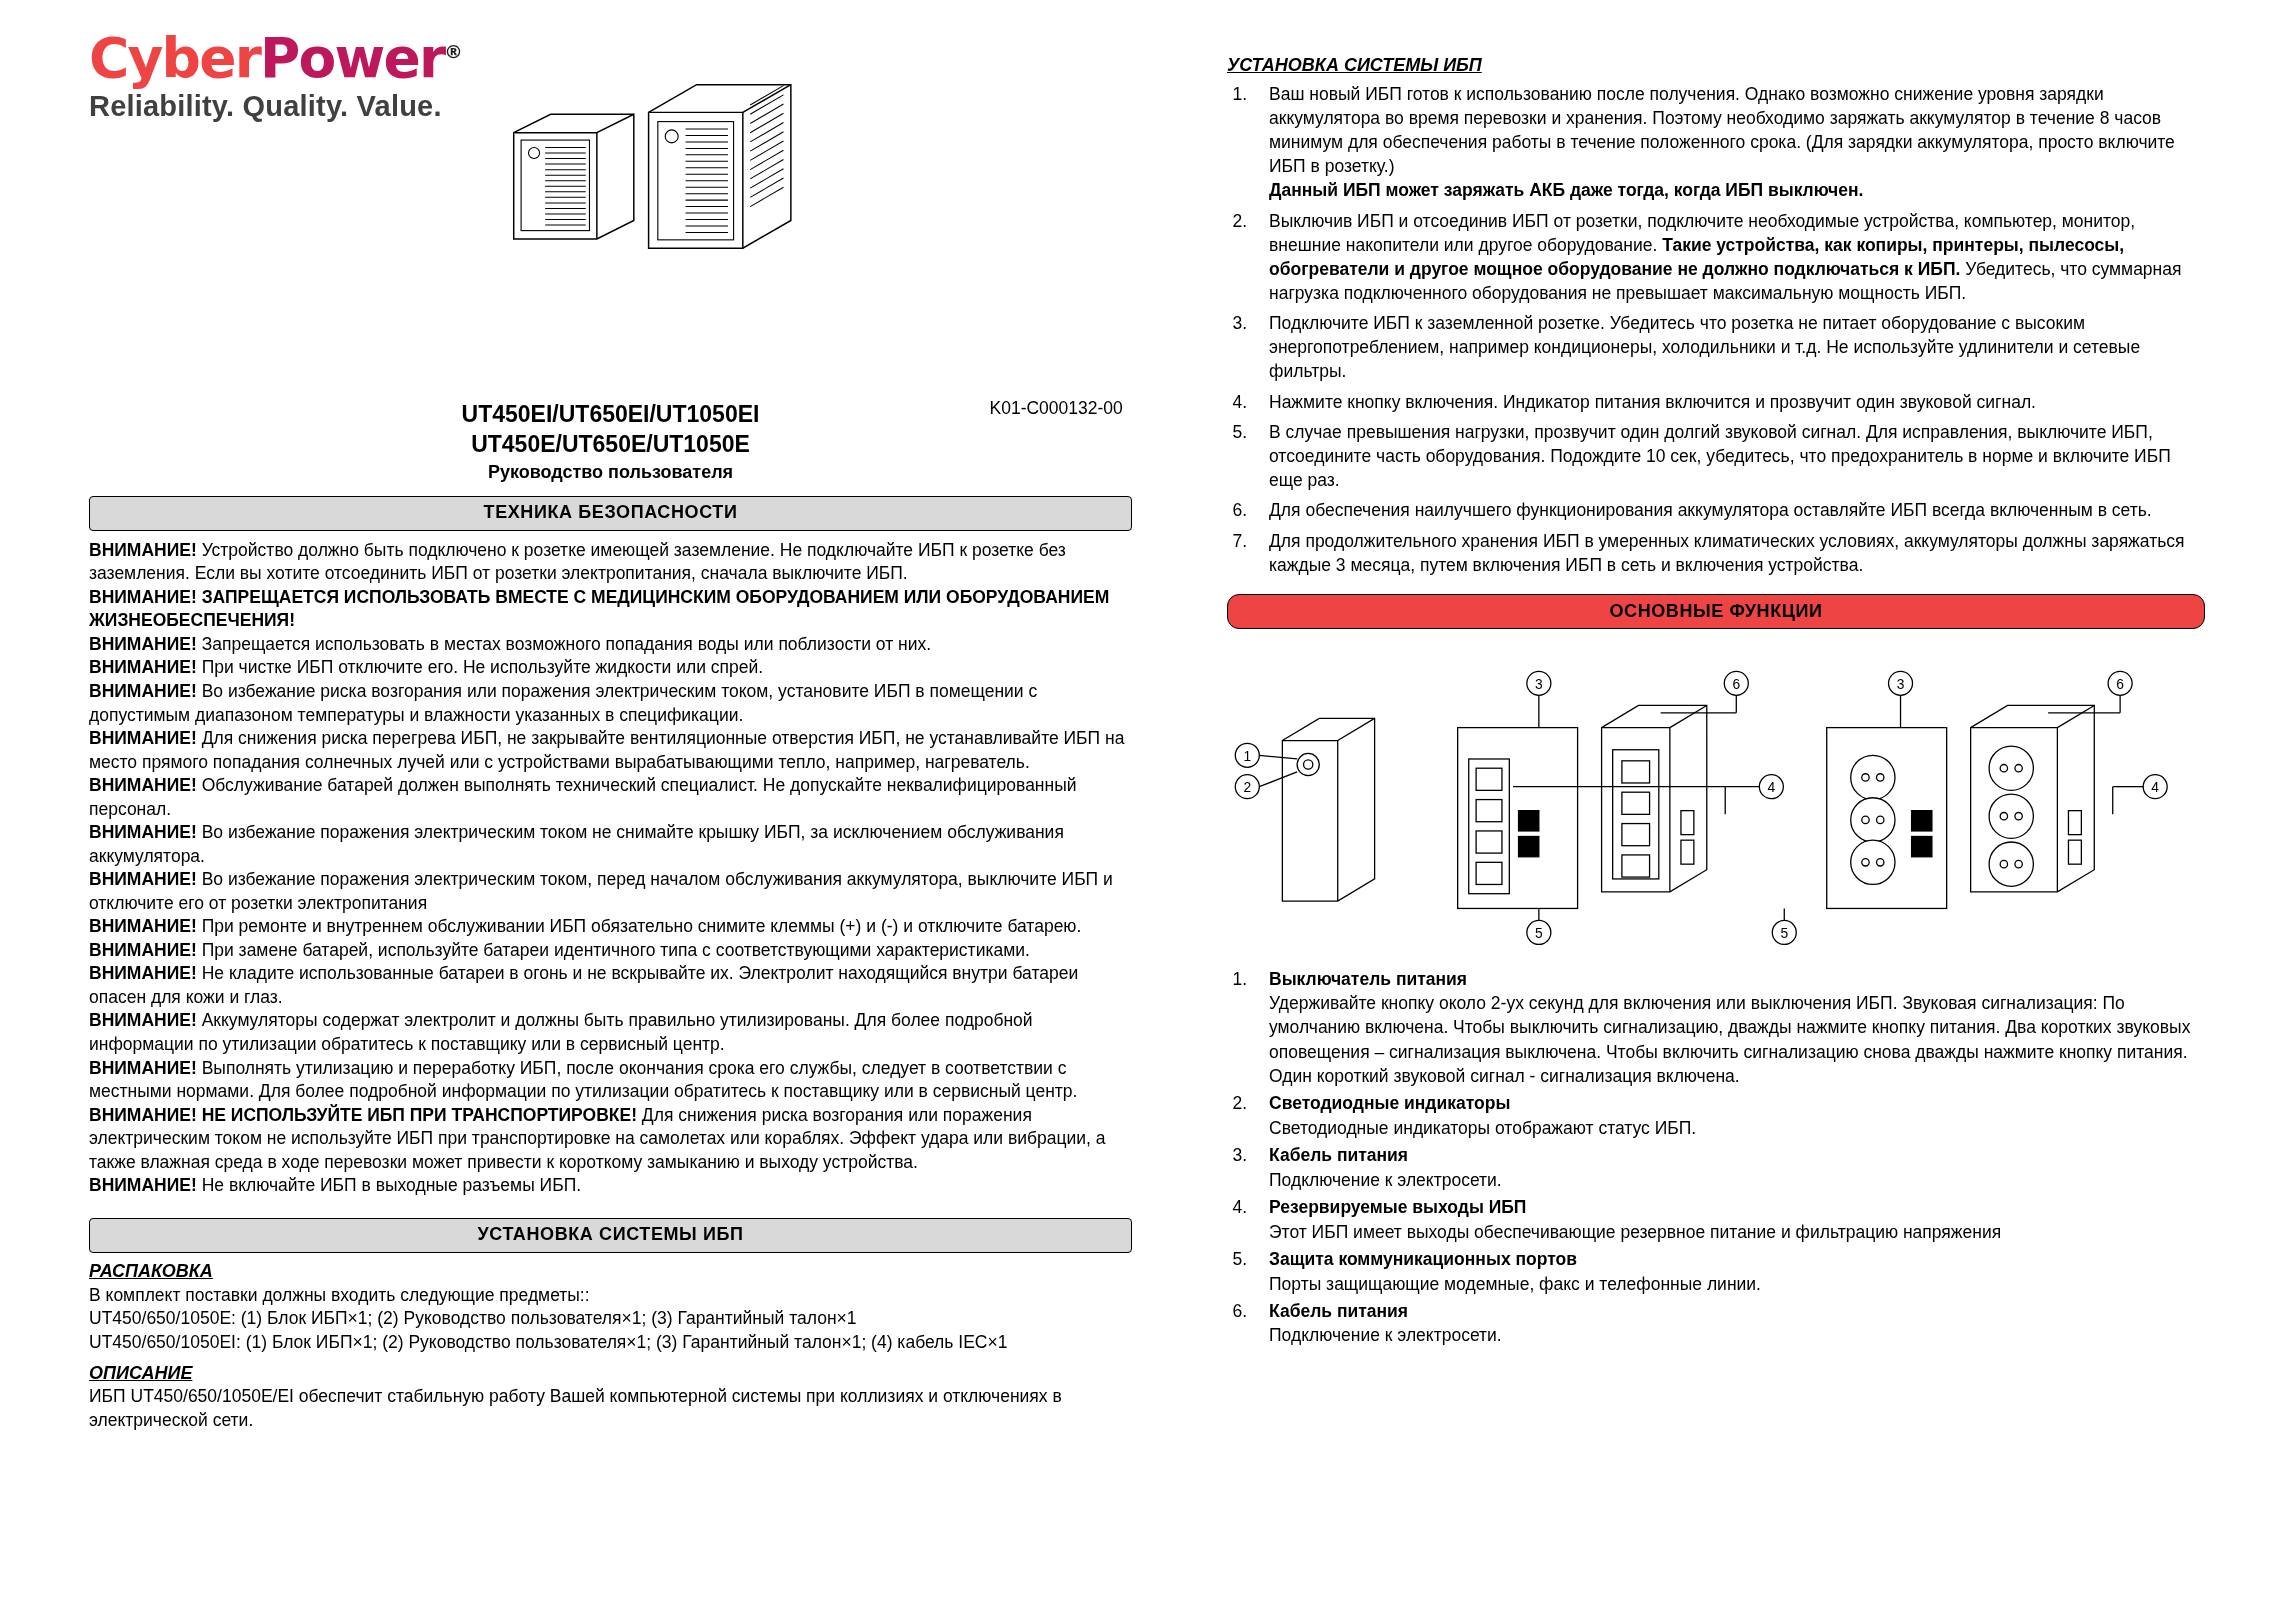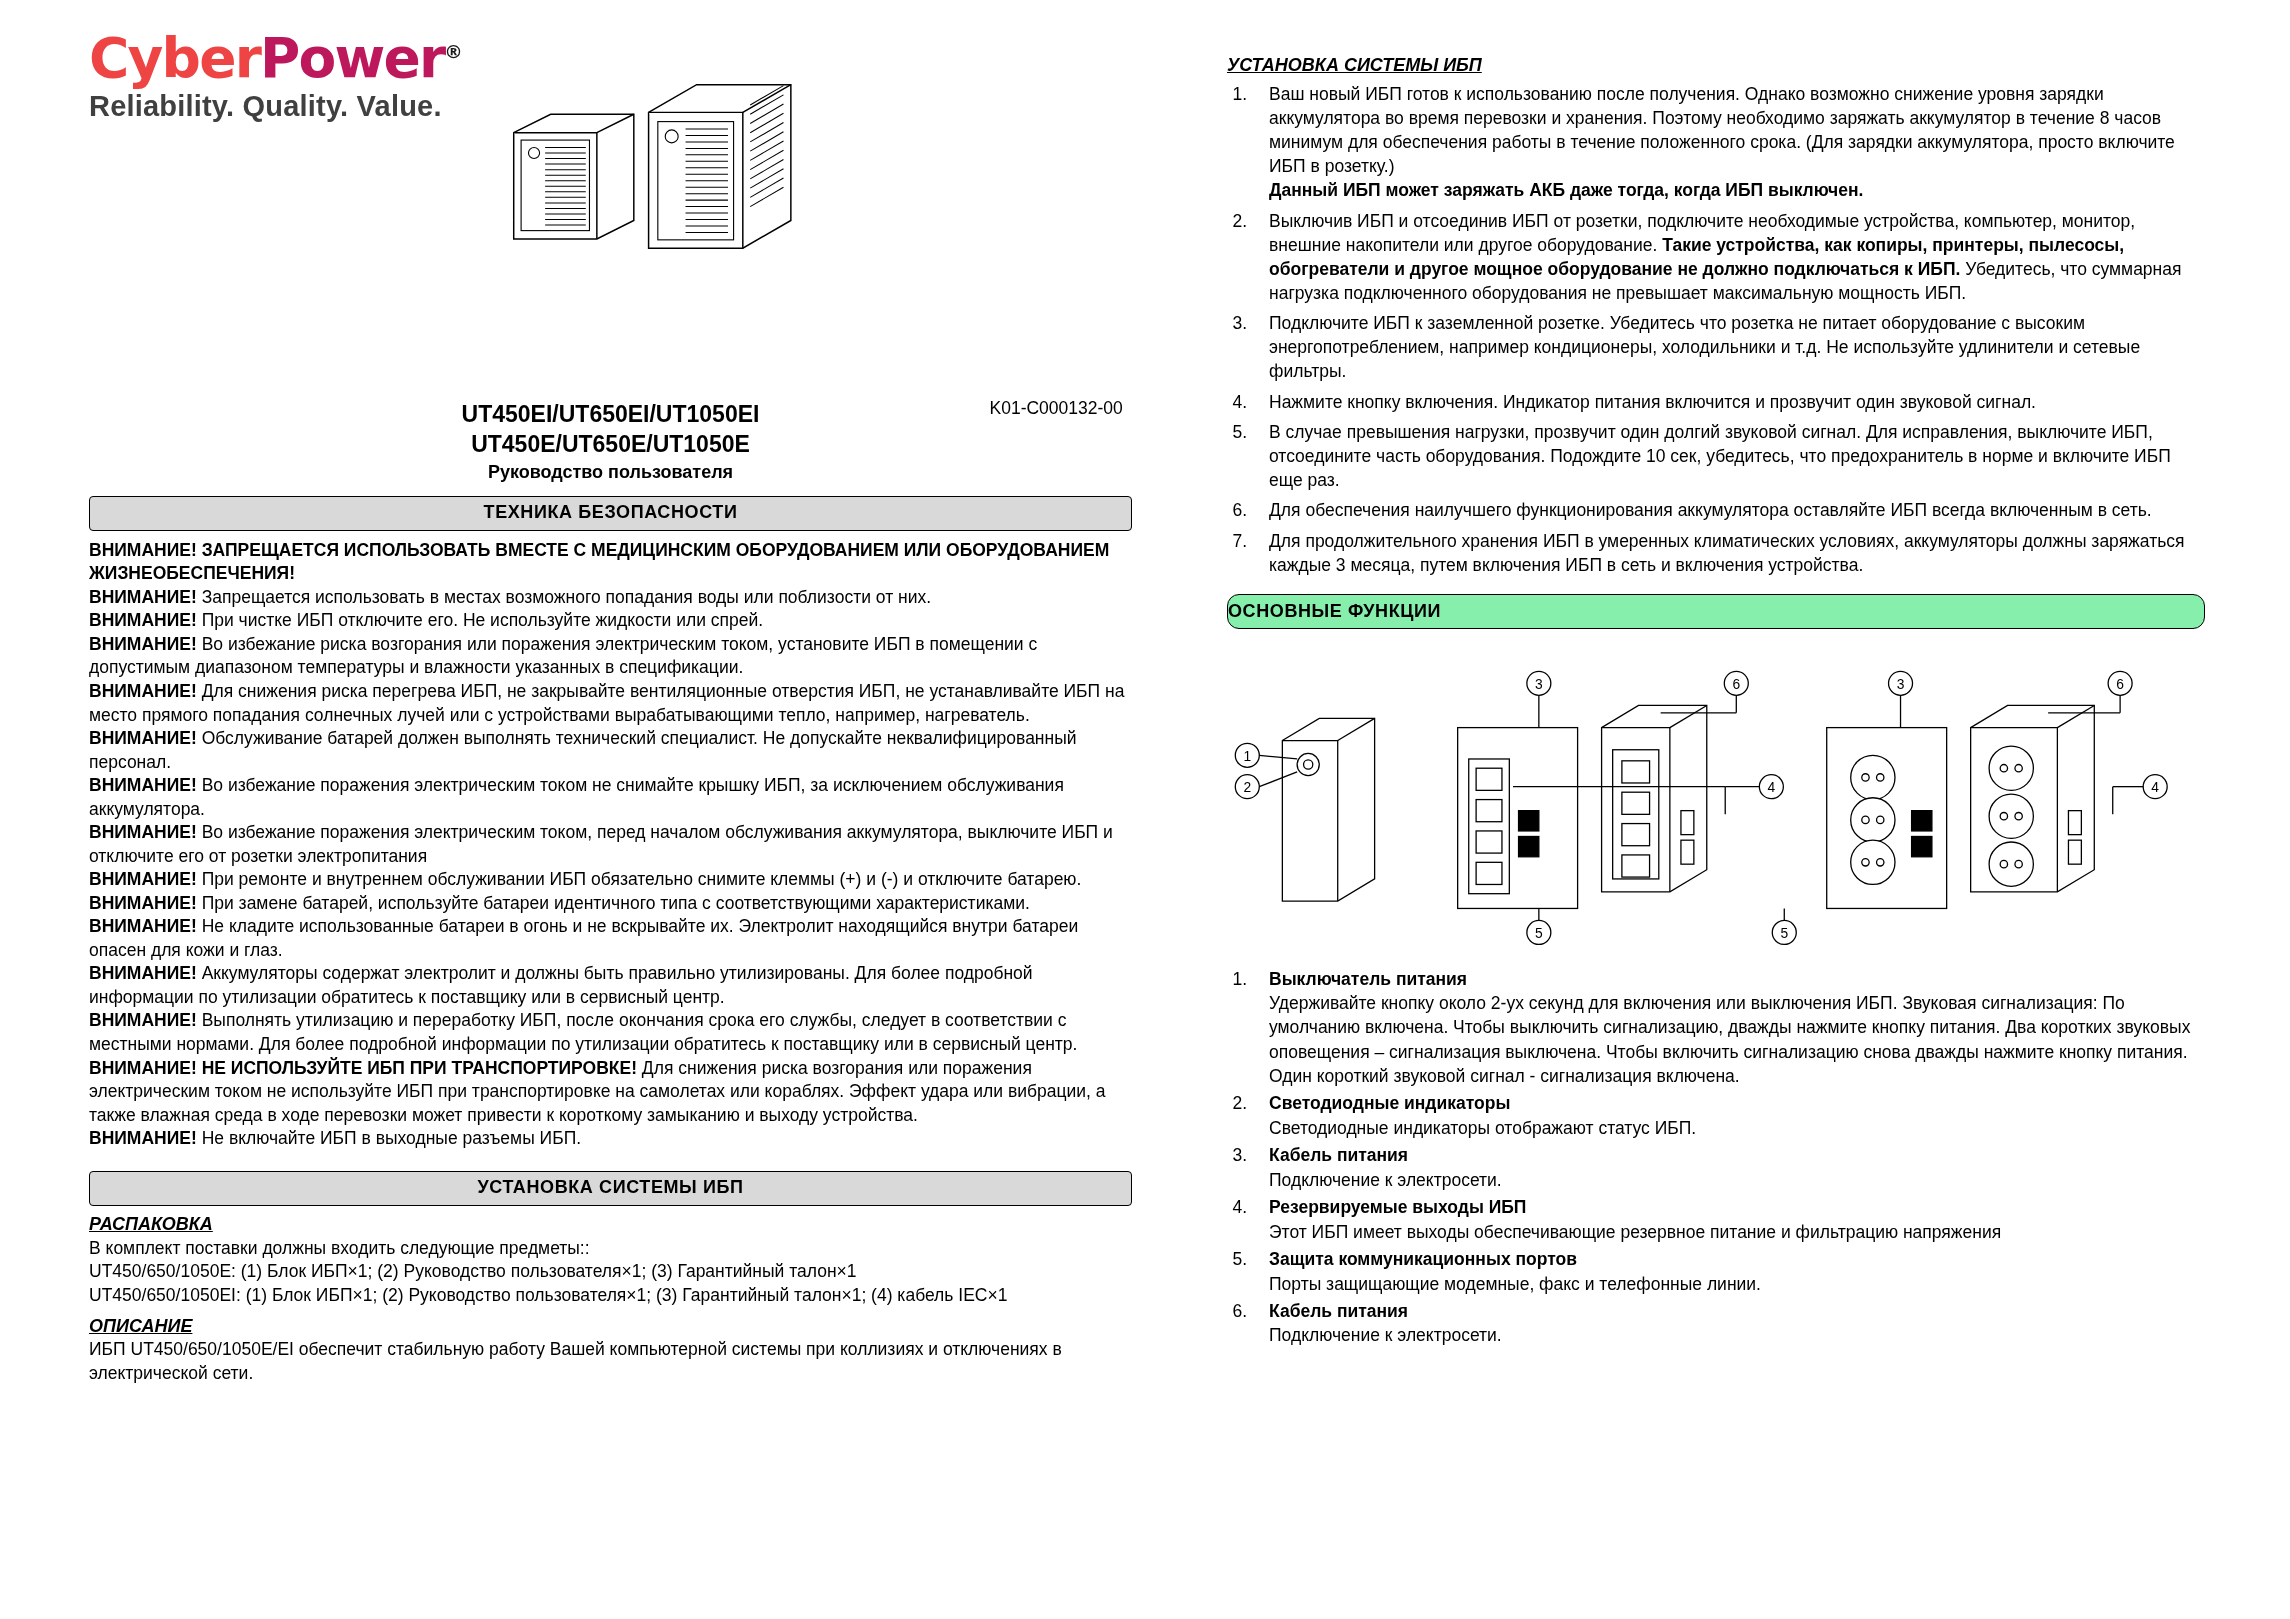--- a/index.html
+++ b/index.html
@@ -135,22 +135,22 @@
   }
   ol.steps > li .num {
     position: absolute;
     left: 5.5px;
     top: 0;
   }
 
   .bar-r {
     border: 1.5px solid #000;
     border-radius: 12px;
-    background: #86efac;
-    text-align: left;
+    background: #ef4444;
+    text-align: center;
     font-weight: bold;
     font-size: 18px;
     letter-spacing: 0.6px;
     padding: 5.5px 0 6.5px 0;
     margin-top: 16.6px;
     margin-bottom: 9.2px;
   }
 
   .diagram {
     width: 978px;
@@ -266,20 +266,21 @@
     <div class="model-block">
       <div>UT450EI/UT650EI/UT1050EI</div>
       <div>UT450E/UT650E/UT1050E</div>
     </div>
     <div class="model-sub">Руководство пользователя</div>
     <div class="doc-code">K01-C000132-00</div>
 
     <div class="bar">ТЕХНИКА БЕЗОПАСНОСТИ</div>
 
     <div class="body-text">
+      <p><span class="b">ВНИМАНИЕ!</span><span>  Устройство должно быть подключено к розетке имеющей заземление. Не подключайте ИБП к розетке без заземления. Если вы хотите отсоединить ИБП от розетки электропитания, сначала выключите ИБП.</span></p>
       <p class="b">ВНИМАНИЕ! ЗАПРЕЩАЕТСЯ ИСПОЛЬЗОВАТЬ ВМЕСТЕ С МЕДИЦИНСКИМ ОБОРУДОВАНИЕМ ИЛИ ОБОРУДОВАНИЕМ ЖИЗНЕОБЕСПЕЧЕНИЯ!</p>
       <p><span class="b">ВНИМАНИЕ!</span><span> Запрещается использовать в местах возможного попадания воды или поблизости от них.</span></p>
       <p><span class="b">ВНИМАНИЕ!</span><span> При чистке ИБП отключите его. Не используйте жидкости или спрей.</span></p>
       <p><span class="b">ВНИМАНИЕ!</span><span> Во избежание риска возгорания или поражения электрическим током, установите ИБП в помещении с допустимым диапазоном температуры и влажности указанных в спецификации.</span></p>
       <p><span class="b">ВНИМАНИЕ!</span><span> Для снижения риска перегрева ИБП, не закрывайте вентиляционные отверстия ИБП, не устанавливайте ИБП на место прямого попадания солнечных лучей или с устройствами вырабатывающими тепло, например, нагреватель.</span></p>
       <p><span class="b">ВНИМАНИЕ!</span><span> Обслуживание батарей должен выполнять технический специалист. Не допускайте неквалифицированный персонал.</span></p>
       <p><span class="b">ВНИМАНИЕ!</span><span> Во избежание поражения электрическим током не снимайте крышку ИБП, за исключением обслуживания аккумулятора.</span></p>
       <p><span class="b">ВНИМАНИЕ!</span><span> Во избежание поражения электрическим током, перед началом обслуживания аккумулятора, выключите ИБП и отключите его от розетки электропитания</span></p>
       <p><span class="b">ВНИМАНИЕ!</span><span> При ремонте и внутреннем обслуживании ИБП обязательно снимите клеммы (+) и (-) и отключите батарею.</span></p>
       <p><span class="b">ВНИМАНИЕ!</span><span> При замене батарей, используйте батареи идентичного типа с соответствующими характеристиками.</span></p>

